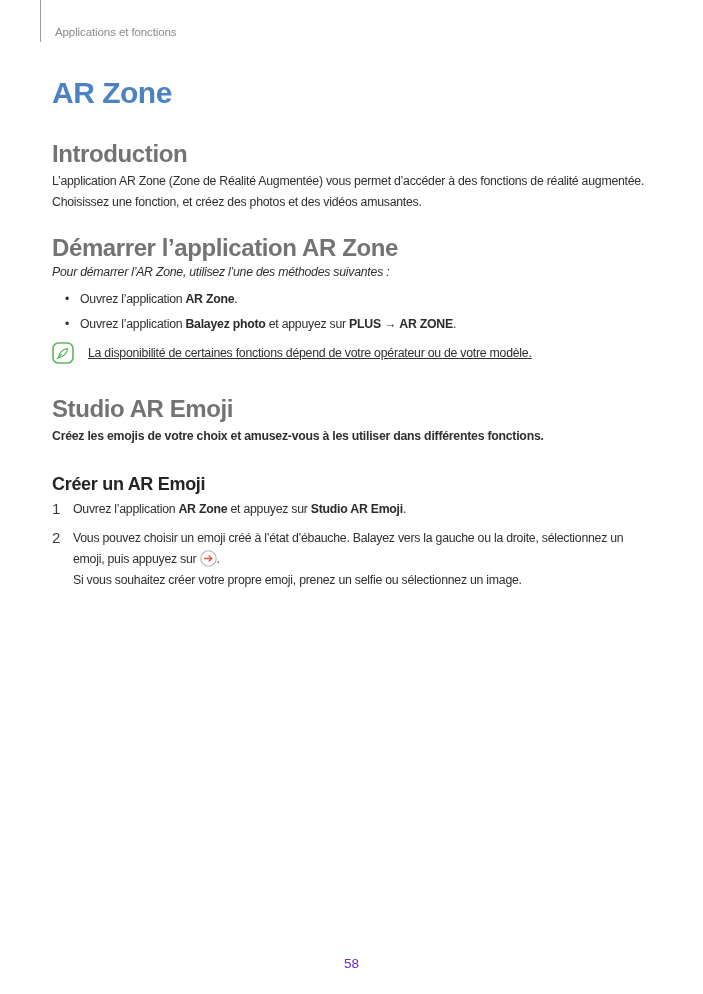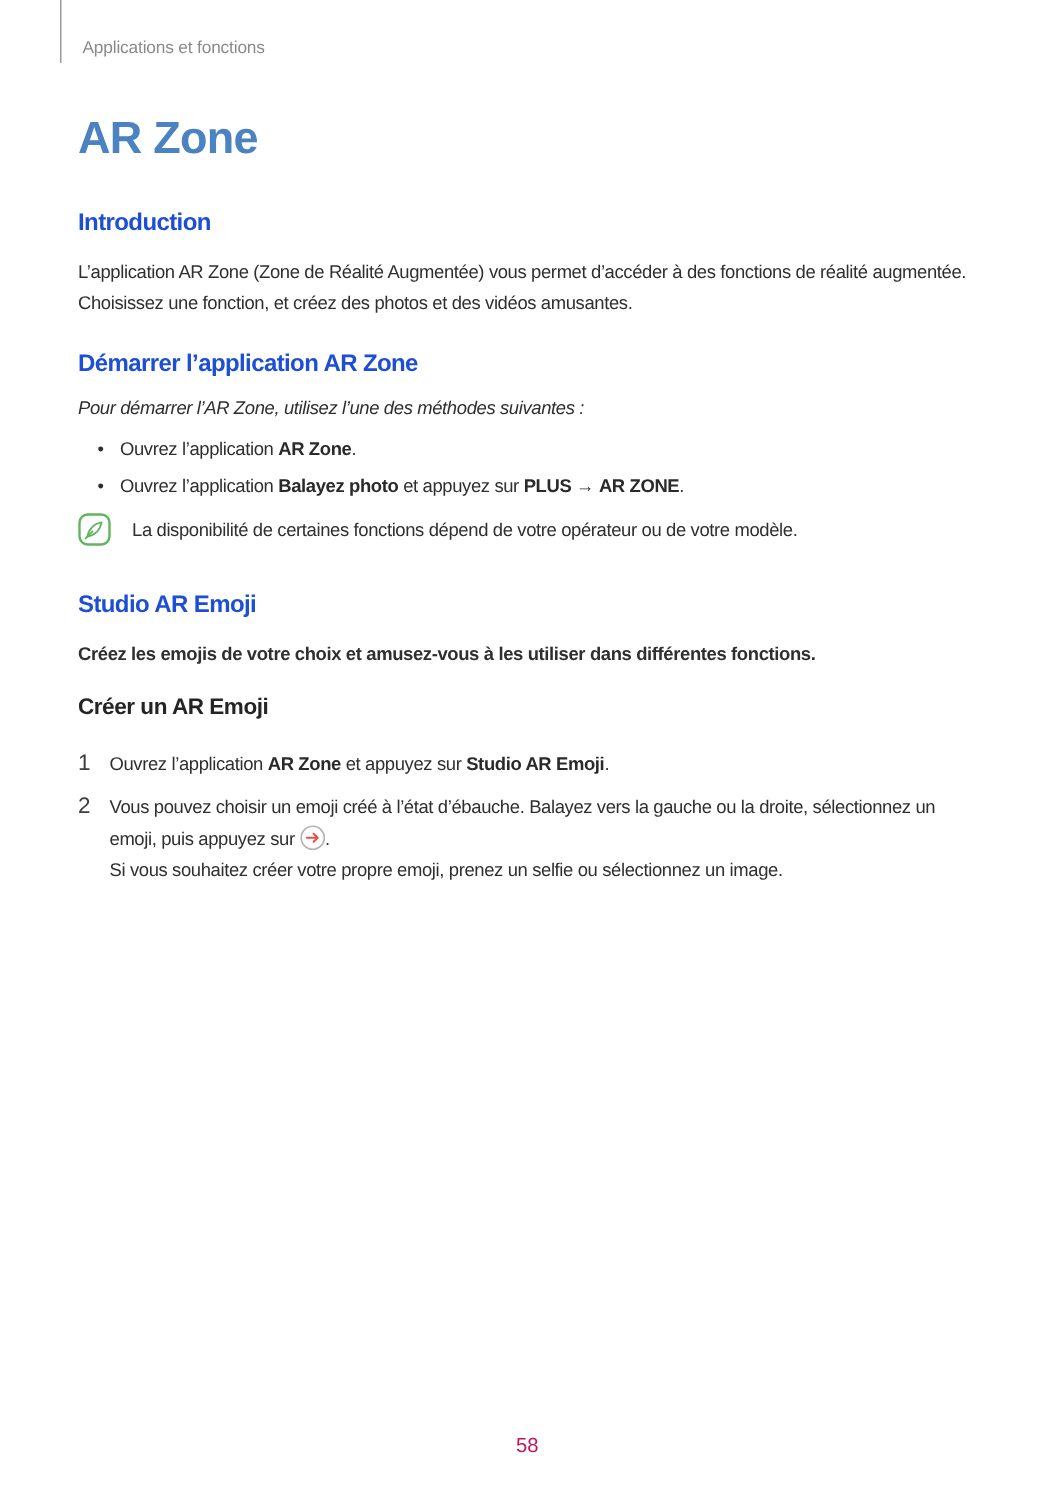--- a/index.html
+++ b/index.html
@@ -23,21 +23,21 @@
   }
 
   .doc-title {
     position: absolute; left: 52px; top: 76px;
     font-size: 30px; font-weight: 700; color: #4b82c1;
     letter-spacing: -0.5px;
   }
 
   .h2 {
     position: absolute; left: 52px;
-    font-size: 16px; font-weight: 700; color: #1d4ed8;
+    font-size: 24px; font-weight: 700; color: #737373;
     letter-spacing: -0.4px;
   }
   .h2-intro  { top: 140px; }
   .h2-start  { top: 234px; text-align: right; }
   .h2-studio { top: 395px; }
 
   .body-text {
     font-size: 12.3px; line-height: 21px; color: #2f2f2f;
     letter-spacing: -0.25px;
   }
@@ -49,47 +49,47 @@
   .bullets { position: absolute; left: 52px; top: 289px; width: 602px; }
   .bullet-item { display: flex; margin-bottom: 4px; }
   .bullet-marker {
     flex: none; width: 28px; box-sizing: border-box;
     padding-left: 13px; font-size: 12.3px; line-height: 21px; color: #2f2f2f;
   }
   .bullet-text { flex: 1; }
 
   .note {
     position: absolute; left: 52px; top: 342px; width: 602px;
-    display: flex; align-items: center; gap: 14px;
+    display: flex; align-items: center; gap: 14px; text-decoration: underline;
   }
   .note-icon { flex: none; width: 22px; height: 22px; }
 
   .studio-body { position: absolute; left: 52px; top: 426px; width: 602px; font-weight: bold; }
 
   .h3 {
-    position: absolute; left: 52px; top: 463px;
-    font-size: 15px; font-weight: 700; color: #242424;
+    position: absolute; left: 52px; top: 474px;
+    font-size: 18px; font-weight: 700; color: #242424;
     letter-spacing: -0.3px;
   }
 
   .step { position: absolute; left: 52px; width: 602px; display: flex; }
   .step-1 { top: 499px; }
   .step-2 { top: 528px; }
   .step-num {
     flex: none; width: 21px;
     font-size: 15px; line-height: 20px; color: #3d3d3d;
   }
   .step-body { flex: 1; }
   .step-body p { margin: 0; }
 
   .inline-icon { display: inline-block; vertical-align: -4px; line-height: 0; }
 
   .page-number {
     position: absolute; left: 0; top: 956px; width: 703px;
-    text-align: center; font-size: 13.5px; color: #be185d;
+    text-align: center; font-size: 13.5px; color: #6d28d9;
   }
 </style>
 </head>
 <body>
 
 <div class="page">
 
   <div class="header-rule"></div>
   <div class="breadcrumb">Applications et fonctions</div>
 

